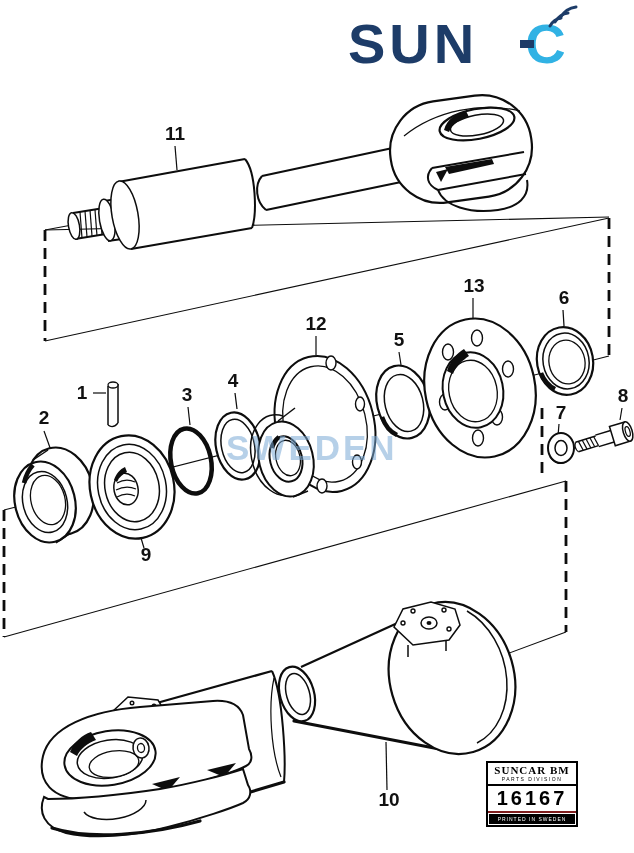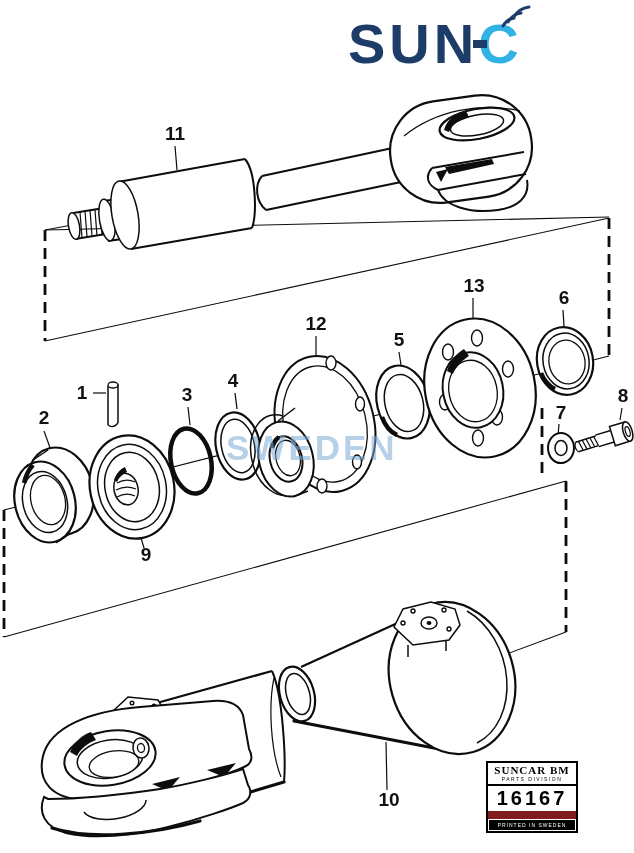--- a/index.html
+++ b/index.html
@@ -1,33 +1,33 @@
 <!DOCTYPE html>
 <html><head>
 <meta charset="utf-8">
 <style>
   html,body{margin:0;padding:0;background:#f3f3f3;}
   #canvas{position:relative;width:634px;height:853px;background:#ffffff;overflow:hidden;
           font-family:"Liberation Sans",sans-serif;}
   
   #logo{position:absolute;left:348px;top:16px;display:flex;align-items:flex-start;
-        font-weight:900;font-size:56px;letter-spacing:4px;line-height:1;z-index:30;}
+        font-weight:900;font-size:56px;letter-spacing:4px;line-height:1;z-index:30;gap:47px;}
   .logo-navy{color:#1d3c68;}
   .logo-c{color:#31b2e4;position:relative;display:inline-block;}
   .c-dash{position:absolute;left:-5px;top:24px;width:14px;height:8px;background:#1d3c68;}
   .c-arcs{position:absolute;right:-9px;top:-11px;width:34px;height:26px;}
   
   #watermark{position:absolute;left:226px;top:428px;z-index:20;font-weight:700;
              font-size:35px;letter-spacing:3px;color:rgba(122,170,214,0.55);}
   
   #plate{position:absolute;left:486px;top:761px;width:88px;background:#fff;border:2px solid #000;z-index:30;
          text-align:center;color:#000;}
   .plate-brand{font-family:"Liberation Serif",serif;font-weight:bold;font-size:11px;letter-spacing:1px;padding-top:1px;}
   .plate-division{font-size:5px;letter-spacing:1.5px;border-bottom:2px solid #000;padding-bottom:2px;}
-  .plate-number{font-size:20px;font-weight:bold;letter-spacing:3px;border-bottom:8px solid #7f1d1d;padding:1px 0;}
+  .plate-number{font-size:20px;font-weight:bold;letter-spacing:3px;border-bottom:2px solid #7f1d1d;padding:1px 0;}
   .plate-footer{background:#000;color:#fff;font-size:5px;letter-spacing:1px;padding:2px 0;margin:1px;}
   
   #diagram{position:absolute;left:0;top:0;z-index:10;}
   .thin{fill:none;stroke:#0d0d0d;stroke-width:1.1;}
   .dash{fill:none;stroke:#0d0d0d;stroke-width:2.8;stroke-dasharray:11 7;}
   .s12{fill:none;stroke:#0d0d0d;stroke-width:1.2;}
   .s15{fill:none;stroke:#0d0d0d;stroke-width:1.5;}
   .s2{fill:none;stroke:#0d0d0d;stroke-width:2;}
   .s22{fill:none;stroke:#0d0d0d;stroke-width:2.2;}
   .s3{fill:none;stroke:#0d0d0d;stroke-width:3.2;stroke-linecap:round;}

